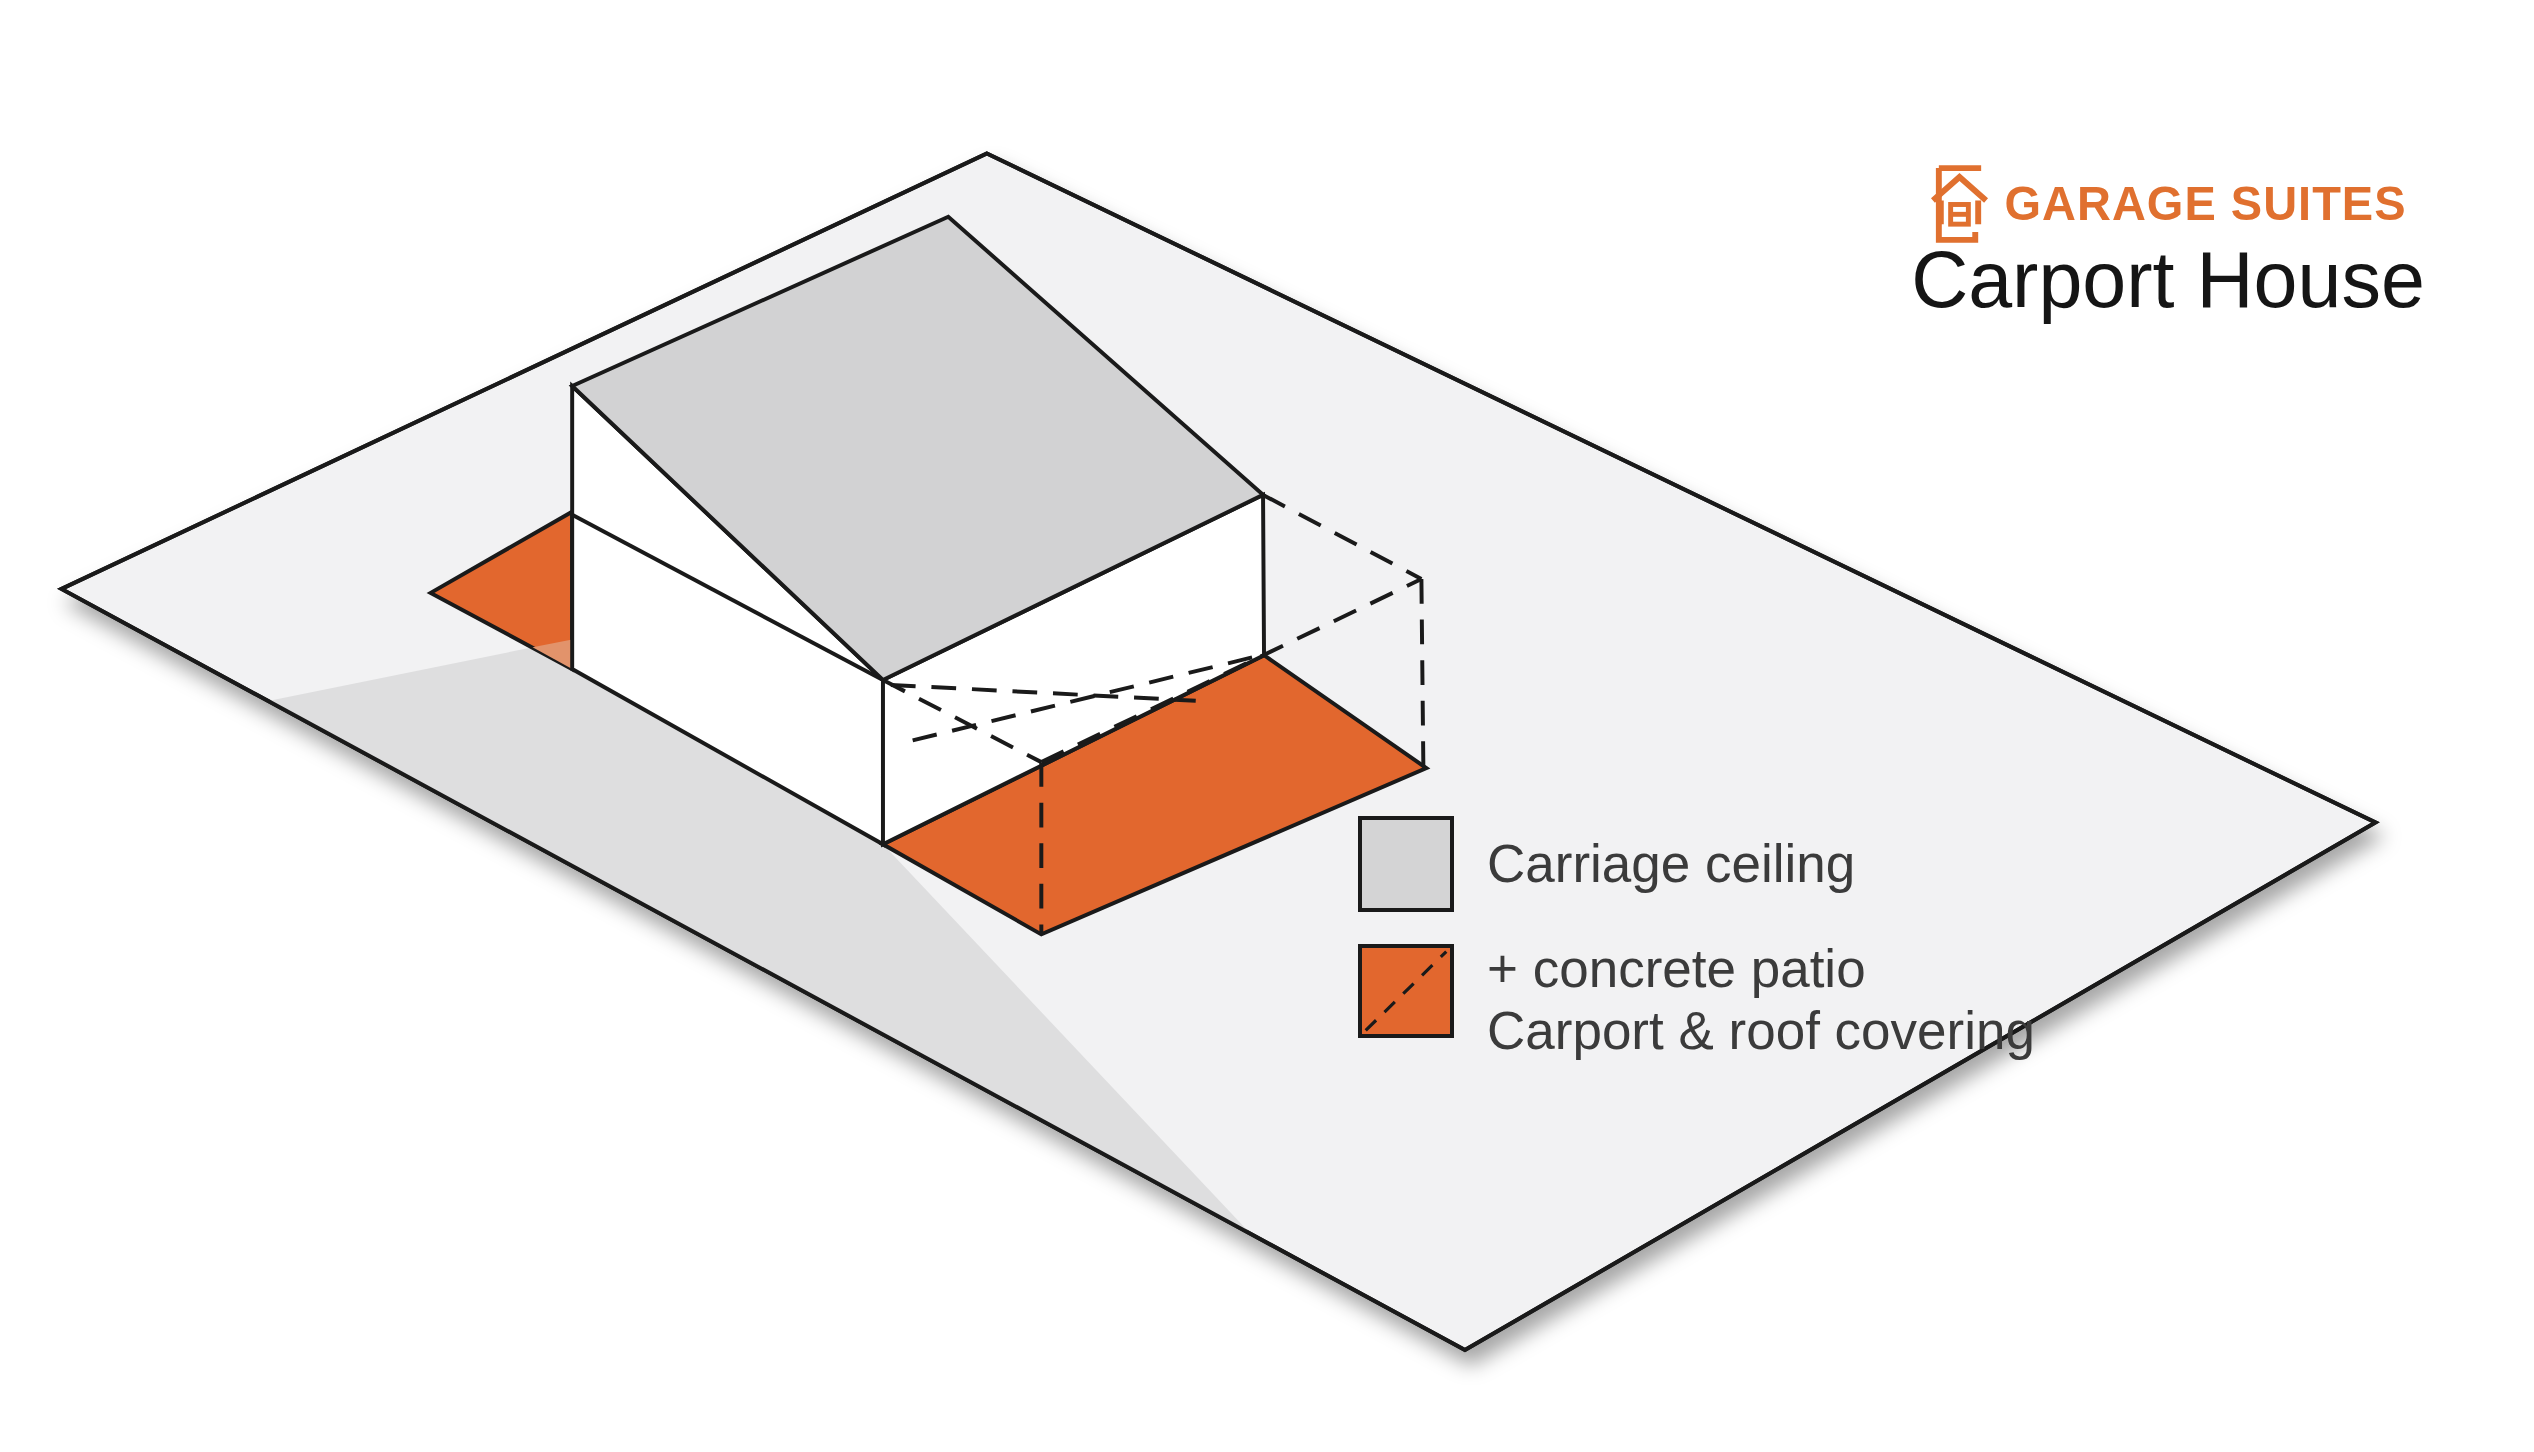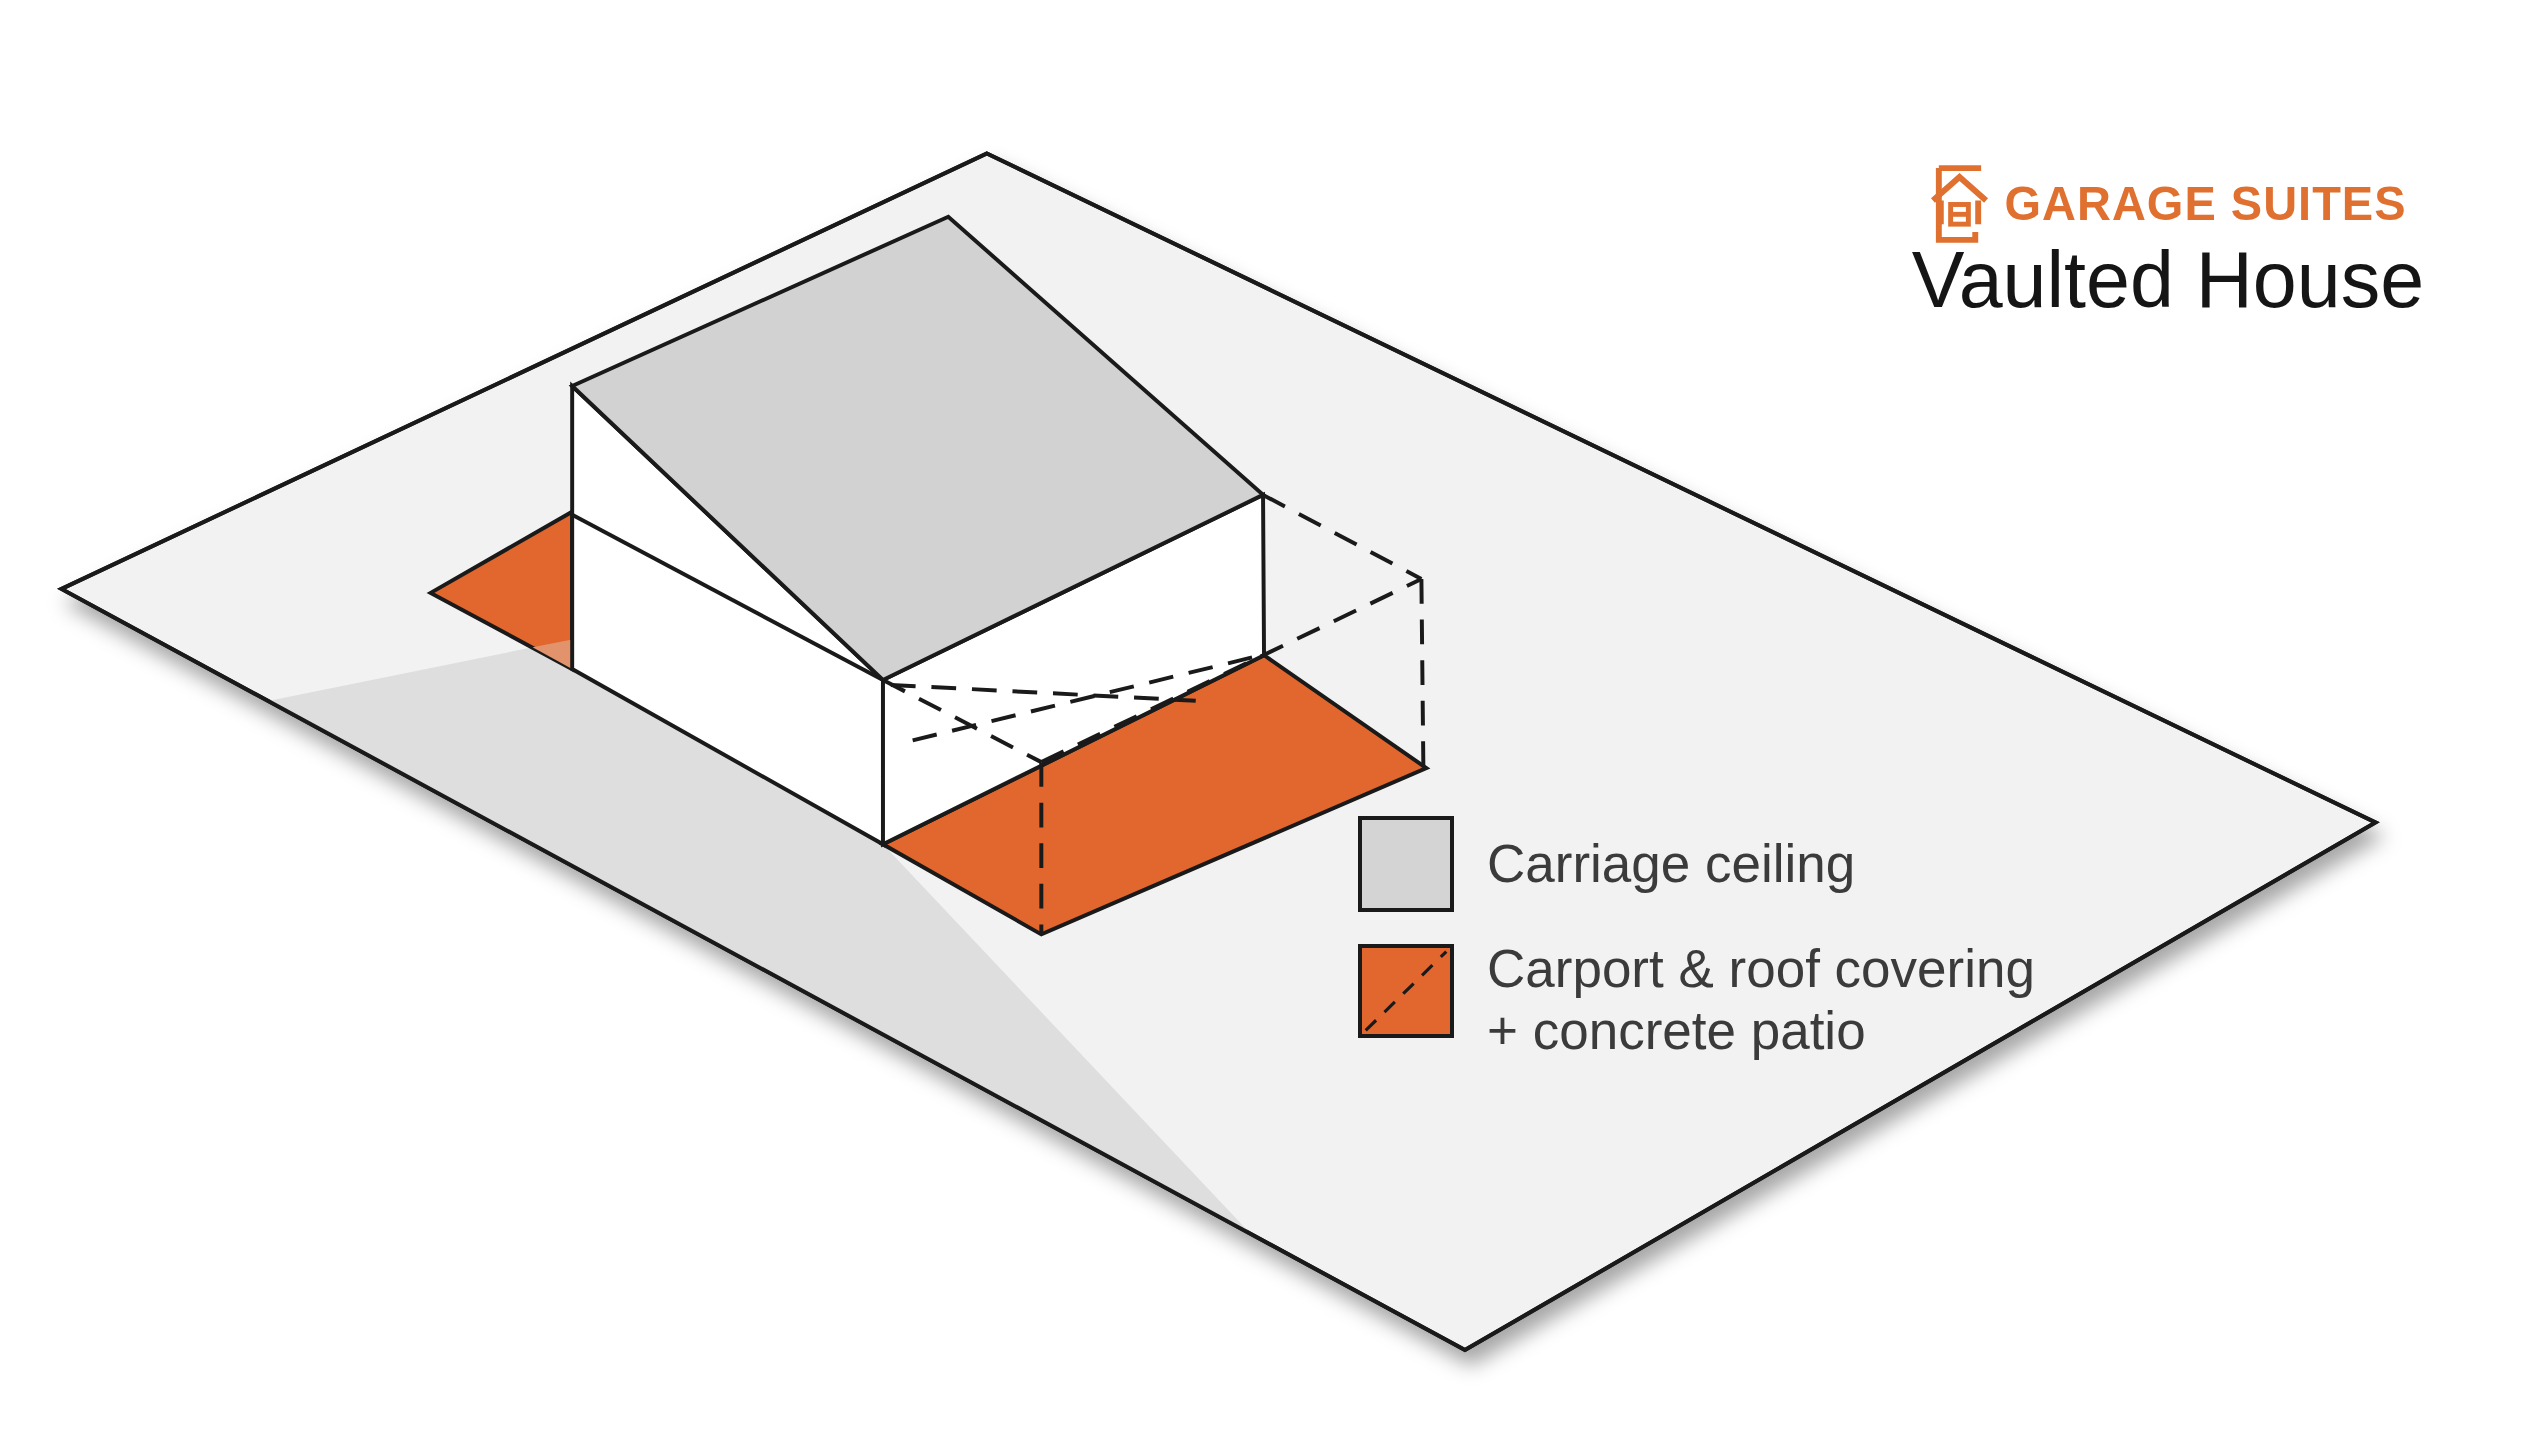--- a/index.html
+++ b/index.html
@@ -120,36 +120,36 @@
       <path d="M10,7 H53"></path>
       <path d="M10,7 V80 H47 V72"></path>
       <path d="M4,40 L31,16 L58,40"></path>
       <path d="M12,40 V64 M50,40 V64"></path>
       <rect x="22" y="44" width="18" height="20" stroke-width="5"></rect>
       <path d="M22,54 H40" stroke-width="5"></path>
     </svg>
     <div class="logo-text">GARAGE SUITES</div>
   </div>
 
-  <div class="page-title">Vaulted House</div>
+  <div class="page-title">Carport House</div>
 
   <div class="legend">
 
     <div class="legend-row">
       <div class="swatch gray"></div>
       <div class="legend-label one-line">Carriage ceiling</div>
     </div>
 
     <div class="legend-row top-align">
       <div class="swatch orange">
         <svg viewBox="0 0 97 95">
           <line x1="4" y1="91" x2="93" y2="4" stroke="#1A1A1A" stroke-width="3.5" stroke-dasharray="16 13"></line>
         </svg>
       </div>
       <div class="legend-label">
+        <span>+ concrete patio</span>
         <span>Carport &amp; roof covering</span>
-        <span>+ concrete patio</span>
       </div>
     </div>
 
   </div>
 </div>
 
 
 </body></html>

